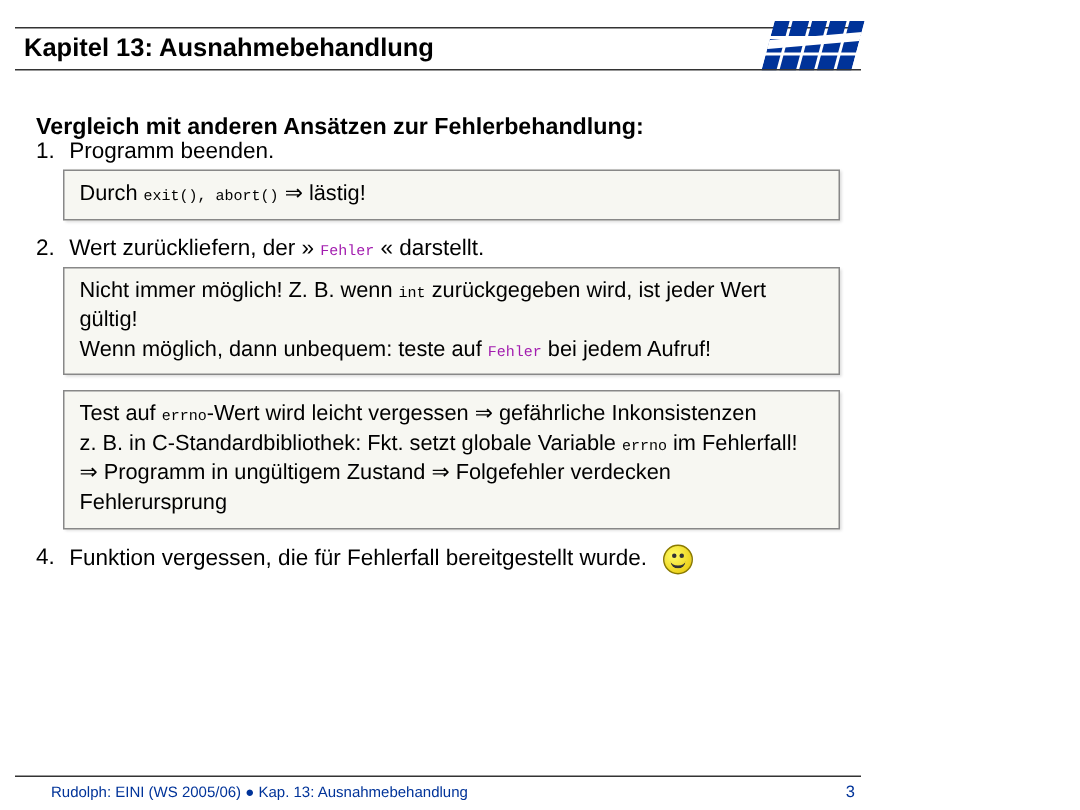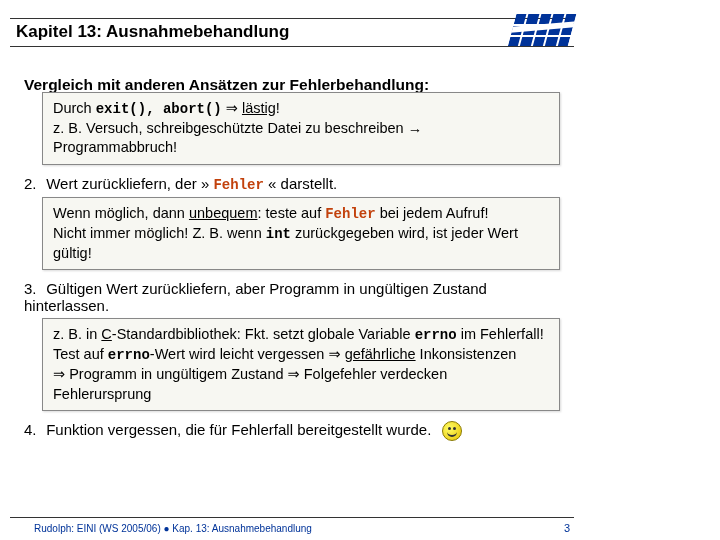--- a/index.html
+++ b/index.html
@@ -95,25 +95,25 @@
     background: #f7f7f2;
     padding: 6px 10px 6px 10px;
     margin-left: 18px;
     margin-right: 4px;
     font-size: 14.5px;
     line-height: 1.35;
     box-shadow: 1px 1px 2px rgba(0,0,0,.15);
   }
   code, .code {
     font-family: "Courier New", Courier, monospace;
-    font-weight: bold;
-    font-size: 14px;
-  }
-  .red { color: #c2410c; }
-  .u { text-decoration: underline; }
+    font-weight: normal;
+    font-size: 10px;
+  }
+  .red { color: #a21caf; }
+  .u { }
   .footer-rule {
     position: absolute;
     bottom: 22px;
     left: 10px;
     right: 10px;
     height: 1px;
     background: #333;
   }
   .footer-left {
     position: absolute;
@@ -179,54 +179,53 @@
     </div>
     <div class="logo-wave"></div>
   </div>
   <div class="header-rule-bottom"></div>
 
   <div class="subtitle">Vergleich mit anderen Ansätzen zur Fehlerbehandlung:</div>
 
   <div class="content">
 
     <div class="item">
+      <div class="item-head">
+        <span class="num">1.</span>
+        <span>Programm beenden.</span>
+      </div>
       <div class="box">
         <div>
           <span>Durch </span><span class="code">exit(), abort()</span><span> ⇒ </span><span class="u">lästig</span><span>!</span>
         </div>
-        <div>z. B. Versuch, schreibgeschützte Datei zu beschreiben → Programmabbruch!</div>
       </div>
     </div>
 
     <div class="item">
       <div class="item-head">
         <span class="num">2.</span>
         <span>Wert zurückliefern, der  » </span><span class="code red">Fehler</span><span> «  darstellt.</span>
       </div>
       <div class="box">
         <div>
+          <span>Nicht immer möglich! Z. B. wenn </span><span class="code">int</span><span> zurückgegeben wird, ist jeder Wert gültig!</span>
+        </div>
+        <div>
           <span>Wenn möglich, dann </span><span class="u">unbequem</span><span>: teste auf </span><span class="code red">Fehler</span><span> bei jedem Aufruf!</span>
         </div>
-        <div>
-          <span>Nicht immer möglich! Z. B. wenn </span><span class="code">int</span><span> zurückgegeben wird, ist jeder Wert gültig!</span>
-        </div>
-      </div>
-    </div>
-
-    <div class="item">
-      <div class="item-head">
-        <span class="num">3.</span>
-        <span>Gültigen Wert zurückliefern, aber Programm in ungültigen Zustand hinterlassen.</span>
-      </div>
+      </div>
+    </div>
+
+    <div class="item">
       <div class="box">
         <div>
+          <span>Test auf </span><span class="code">errno</span><span>-Wert wird leicht vergessen ⇒ </span><span class="u">gefährliche</span><span> Inkonsistenzen</span>
+        </div>
+        <div>
           <span>z. B. in </span><span class="u">C</span><span>-Standardbibliothek: Fkt. setzt globale Variable </span><span class="code">errno</span><span> im Fehlerfall!</span>
-        </div>
-        <div>
-          <span>Test auf </span><span class="code">errno</span><span>-Wert wird leicht vergessen ⇒ </span><span class="u">gefährliche</span><span> Inkonsistenzen</span>
         </div>
         <div>⇒ Programm in ungültigem Zustand ⇒ Folgefehler verdecken Fehlerursprung</div>
       </div>
     </div>
 
     <div class="item">
       <div class="item-head">
         <span class="num">4.</span>
         <span>Funktion vergessen, die für Fehlerfall bereitgestellt wurde.</span>
         <span class="smiley"><span class="mouth"></span></span>

